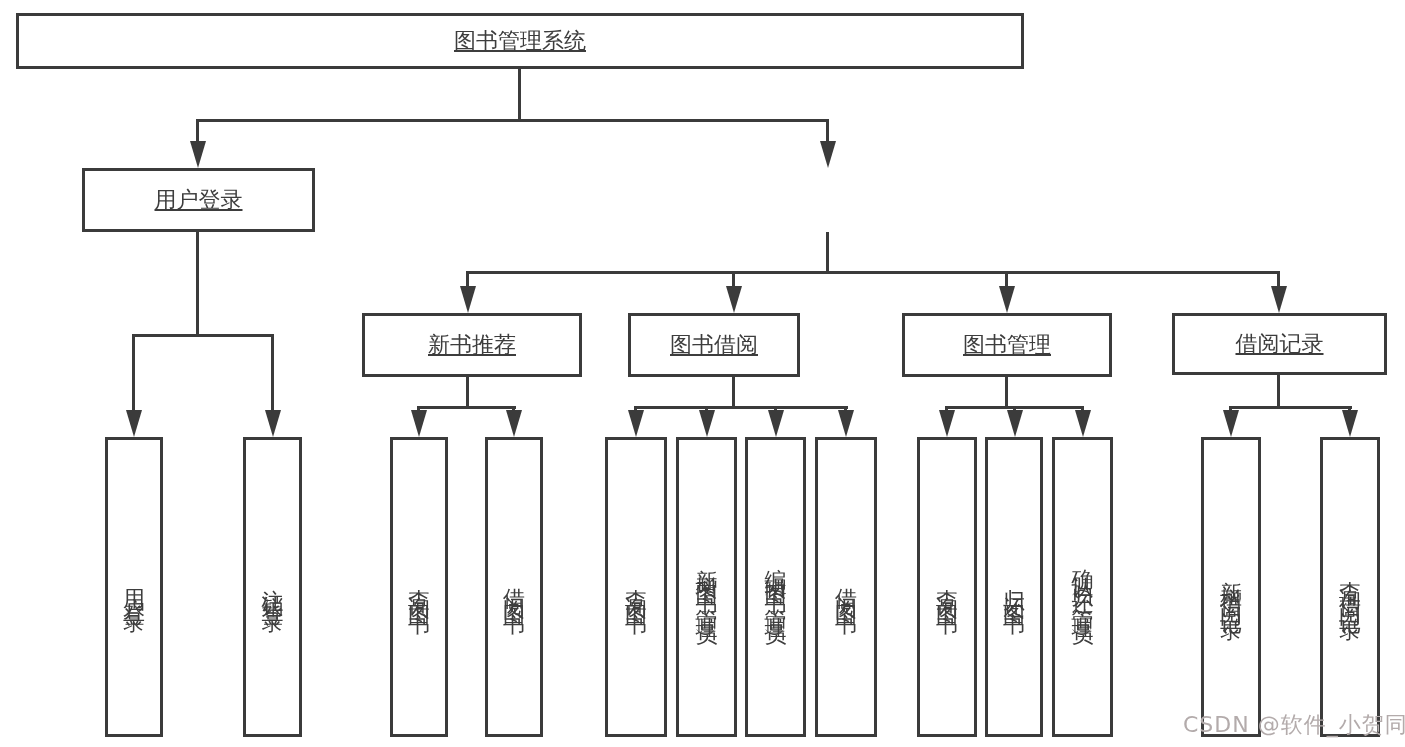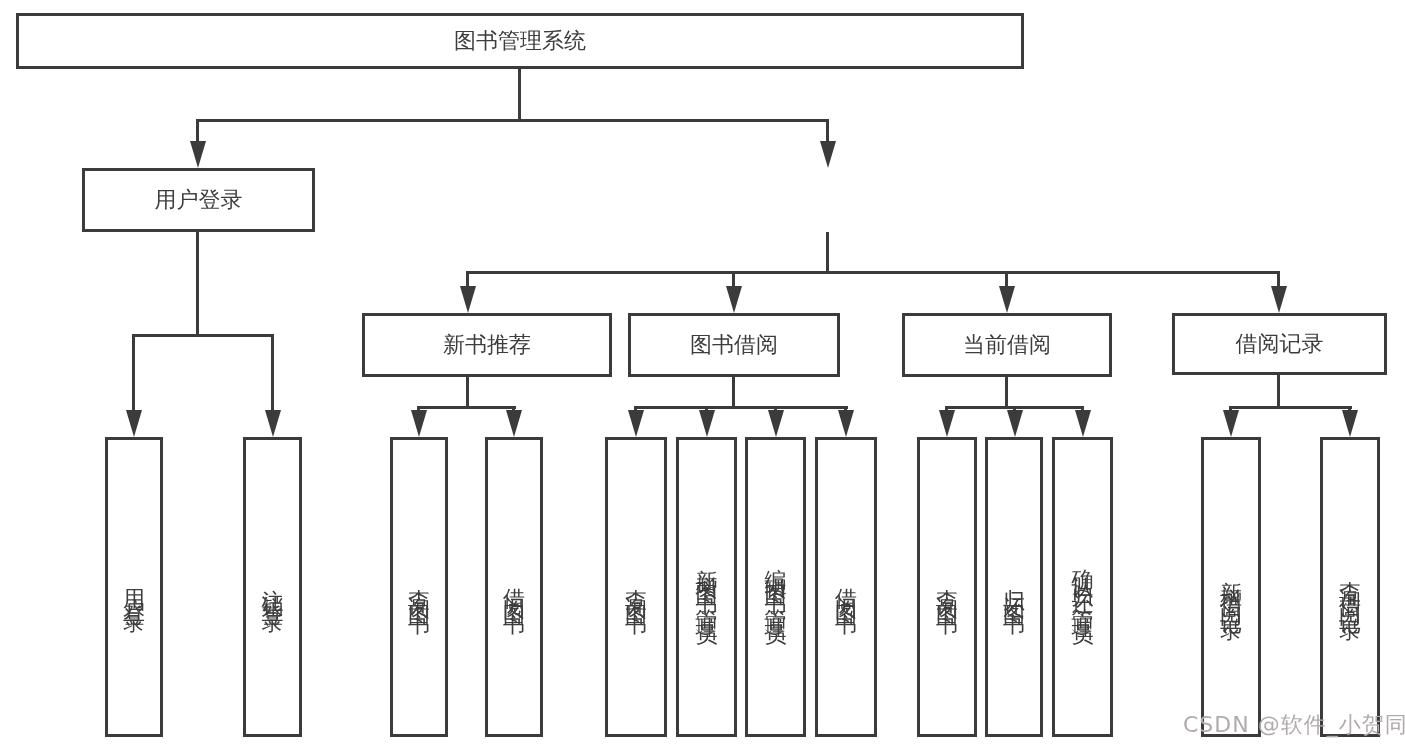--- a/index.html
+++ b/index.html
@@ -3,21 +3,21 @@
 <meta charset="utf-8">
 <style>
   html,body{margin:0;padding:0;background:#ffffff;}
   .canvas{
     position:relative;width:1405px;height:747px;background:#ffffff;overflow:hidden;
     font-family:"DejaVu Sans","Liberation Sans",sans-serif;
   }
   .hbox{
     position:absolute;box-sizing:border-box;border:3px solid #3b3b3b;background:#ffffff;
     display:flex;align-items:center;justify-content:center;
-    font-size:22px;color:#3d3d3d;
+    font-size:22px;color:#3d3d3d;text-decoration:underline;
   }
   .vbox{
     position:absolute;box-sizing:border-box;border:3px solid #3b3b3b;background:#ffffff;
     display:flex;align-items:center;justify-content:center;
     font-size:22px;color:#3d3d3d;
   }
   .vtext{
     writing-mode:vertical-rl;text-orientation:mixed;letter-spacing:8px;line-height:1;
     white-space:nowrap;
   }
@@ -38,28 +38,28 @@
 <div class="canvas">
 
   <div class="hbox" style="left:16px;top:13px;width:1008px;height:56px">
     <span>图书管理系统</span>
   </div>
 
   <div class="hbox" style="left:82px;top:168px;width:233px;height:64px">
     <span>用户登录</span>
   </div>
 
-  <div class="hbox" style="left:362px;top:313px;width:250px;height:64px">
+  <div class="hbox" style="left:362px;top:313px;width:220px;height:64px">
     <span>新书推荐</span>
   </div>
-  <div class="hbox" style="left:628px;top:313px;width:212px;height:64px">
+  <div class="hbox" style="left:628px;top:313px;width:172px;height:64px">
     <span>图书借阅</span>
   </div>
   <div class="hbox" style="left:902px;top:313px;width:210px;height:64px">
-    <span>当前借阅</span>
+    <span>图书管理</span>
   </div>
   <div class="hbox" style="left:1172px;top:313px;width:215px;height:62px">
     <span>借阅记录</span>
   </div>
 
   <div class="vbox" style="left:105px;top:437px;width:58px;height:300px">
     <span class="vtext">用户登录</span>
   </div>
   <div class="vbox" style="left:243px;top:437px;width:59px;height:300px">
     <span class="vtext">注销登录</span>

